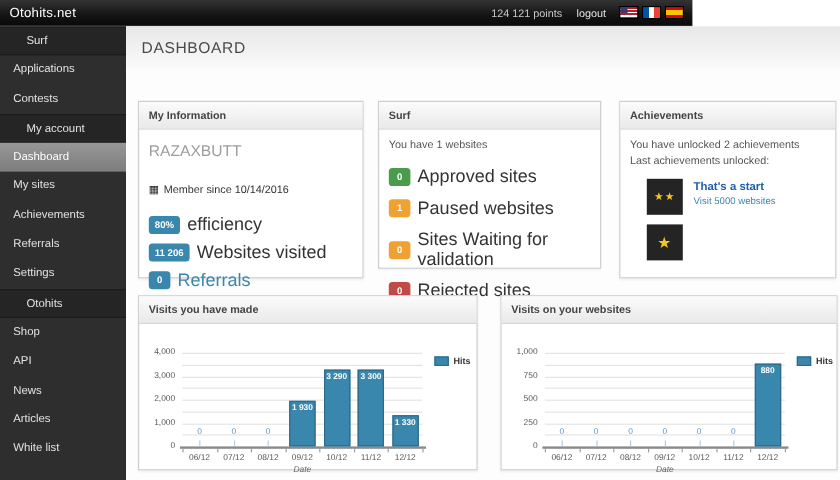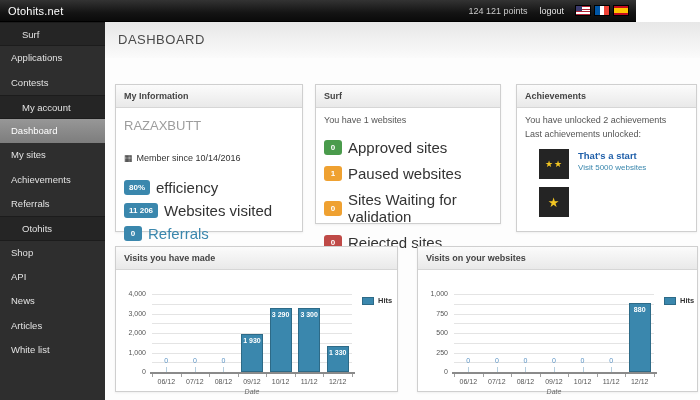--- a/index.html
+++ b/index.html
@@ -1,18 +1,18 @@
 <!DOCTYPE html>
 <html><head>
 <meta charset="utf-8">
 <style>
   html,body{margin:0;padding:0;width:700px;height:400px;overflow:hidden;
     font-family:"Liberation Sans",sans-serif;background:#fff;}
   
-  .topbar{position:absolute;left:0;top:0;width:636px;height:22px;
+  .topbar{position:absolute;left:0;top:0;width:577px;height:22px;
     background:linear-gradient(180deg,#333 0%,#141414 60%,#0a0a0a 100%);
     display:flex;align-items:center;justify-content:space-between;
     padding:0 8px;box-sizing:border-box;border-bottom:1px solid #000;}
   .brand{color:#fff;font-size:11px;letter-spacing:.2px;cursor:pointer;}
   .topbar-right{display:flex;align-items:center;gap:12px;}
   .points{color:#c9c9c9;font-size:9px;}
   .logout{color:#e4e4e4;font-size:9px;cursor:pointer;text-decoration:none;}
   .flags{display:flex;gap:5px;align-items:center;}
   .flag{width:14px;height:9px;display:inline-block;position:relative;box-shadow:0 0 0 1px #000;}
   .flag-us{background:repeating-linear-gradient(180deg,#b22234 0 1.3px,#fff 1.3px 2.6px);}
@@ -96,20 +96,21 @@
 
 <nav class="sidebar" id="sidebar">
     <div class="sb-item section">Surf</div>
     <div class="sb-item item">Applications</div>
     <div class="sb-item item">Contests</div>
     <div class="sb-item section">My account</div>
     <div class="sb-item active">Dashboard</div>
     <div class="sb-item item">My sites</div>
     <div class="sb-item item">Achievements</div>
     <div class="sb-item item">Referrals</div>
+    <div class="sb-item item">Settings</div>
     <div class="sb-item section">Otohits</div>
     <div class="sb-item item">Shop</div>
     <div class="sb-item item">API</div>
     <div class="sb-item item">News</div>
     <div class="sb-item item">Articles</div>
     <div class="sb-item item">White list</div>
   </nav>
 
 <div class="main-bg"></div>
 <div class="page-header">

